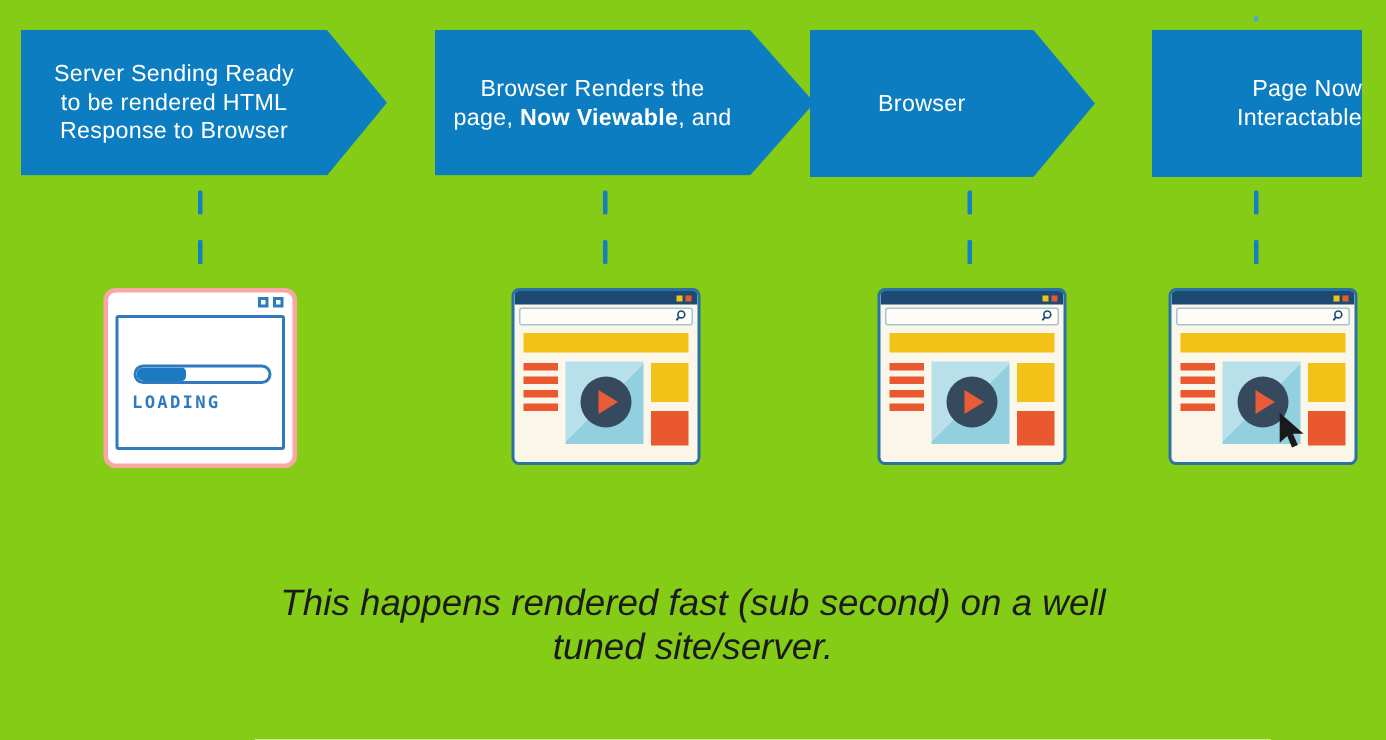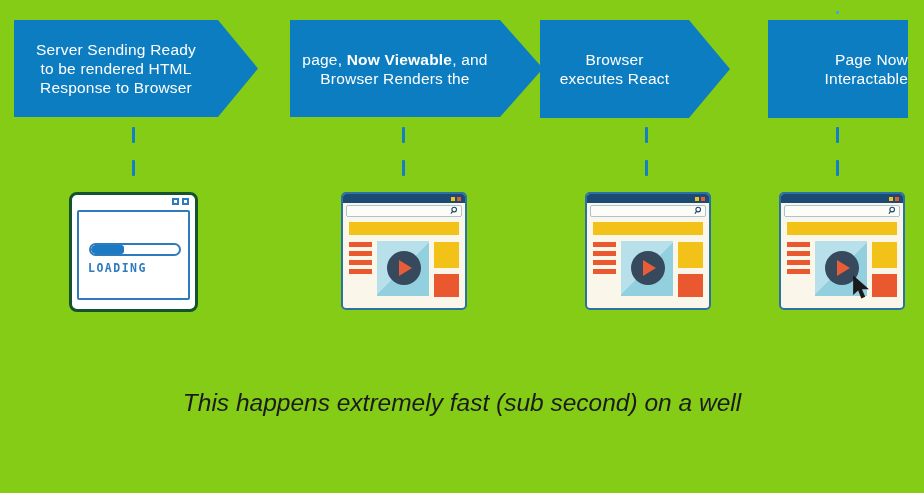--- a/index.html
+++ b/index.html
@@ -23,21 +23,21 @@
   .step.box4   { left:768px; width:140px; height:98px;text-align:right; }
 
   
   .connector { position:absolute; top:127px; width:3px; height:50px; }
   .connector .dash { width:3px; height:16px; background:#157fc4; border-radius:1px; }
   .connector .dash + .dash { margin-top:17px; }
   .c1 { left:132px; } .c2 { left:402px; } .c3 { left:645px; } .c4 { left:836px; }
 
   
   .sketch { position:absolute; left:69px; top:192px; width:129px; height:120px;
-    border:3px solid #14532d; border-radius:8px; box-sizing:border-box; background:#ffffff; }
+    border:3px solid #fca5a5; border-radius:8px; box-sizing:border-box; background:#ffffff; }
   .sk-btns { position:absolute; top:3px; right:6px; display:flex; gap:3px; }
   .sk-btn { width:7px; height:7px; border:2px solid #2e7abd; box-sizing:border-box; background:#ffffff; }
   .sk-inner { position:absolute; left:5px; right:5px; top:15px; bottom:9px;
     border:2.5px solid #2e7abd; border-radius:2px; }
   .sk-bar { position:absolute; left:10px; top:31px; width:92px; height:13px;
     border:2.5px solid #2e7abd; border-radius:9px; box-sizing:border-box; overflow:hidden; }
   .sk-fill { position:absolute; left:0; top:0; bottom:0; width:38%; background:#1b7ac1;
     border-radius:6px 4px 4px 6px; }
   .sk-loading { position:absolute; left:9px; top:49px;
     font-family:"DejaVu Sans Mono", monospace; font-size:11.5px; font-weight:bold;
@@ -86,28 +86,27 @@
 
   <div class="step arrow1">
     <div class="step-text">
         <div><span>Server Sending Ready</span></div>
         <div><span>to be rendered HTML</span></div>
         <div><span>Response to Browser</span></div>
       </div>
   </div>
   <div class="step arrow2">
     <div class="step-text">
+        <div><span>Browser Renders the</span></div>
         <div><span>page, </span><span style="font-weight: 700;">Now Viewable</span><span>, and</span></div>
-        <div><span>Browser Renders the</span></div>
       </div>
   </div>
   <div class="step arrow3">
     <div class="step-text">
         <div><span>Browser</span></div>
-        <div><span>executes React</span></div>
       </div>
   </div>
   <div class="step box4">
     <div class="step-text">
         <div><span>Page Now</span></div>
         <div><span style="font-weight: 400;">Interactable</span></div>
       </div>
   </div>
 
   <div class="dot"></div>
@@ -244,16 +243,17 @@
           <div class="sq-orange"></div>
         </div>
       </div>
     </div>
     <svg class="cursor" width="21" height="26" viewBox="0 0 14 18">
       <path d="M1.2 0.8 L1.2 14.6 L4.7 11.5 L6.9 16.9 L9.6 15.7 L7.3 10.5 L12.2 10.5 Z" fill="#1a1a1a"></path>
     </svg>
   </div>
 
   <div class="caption">
-    <div>This happens extremely fast (sub second) on a well</div>
+    <div>This happens rendered fast (sub second) on a well</div>
+    <div>tuned site/server.</div>
   </div>
 
 </div>
 
 </body></html>

